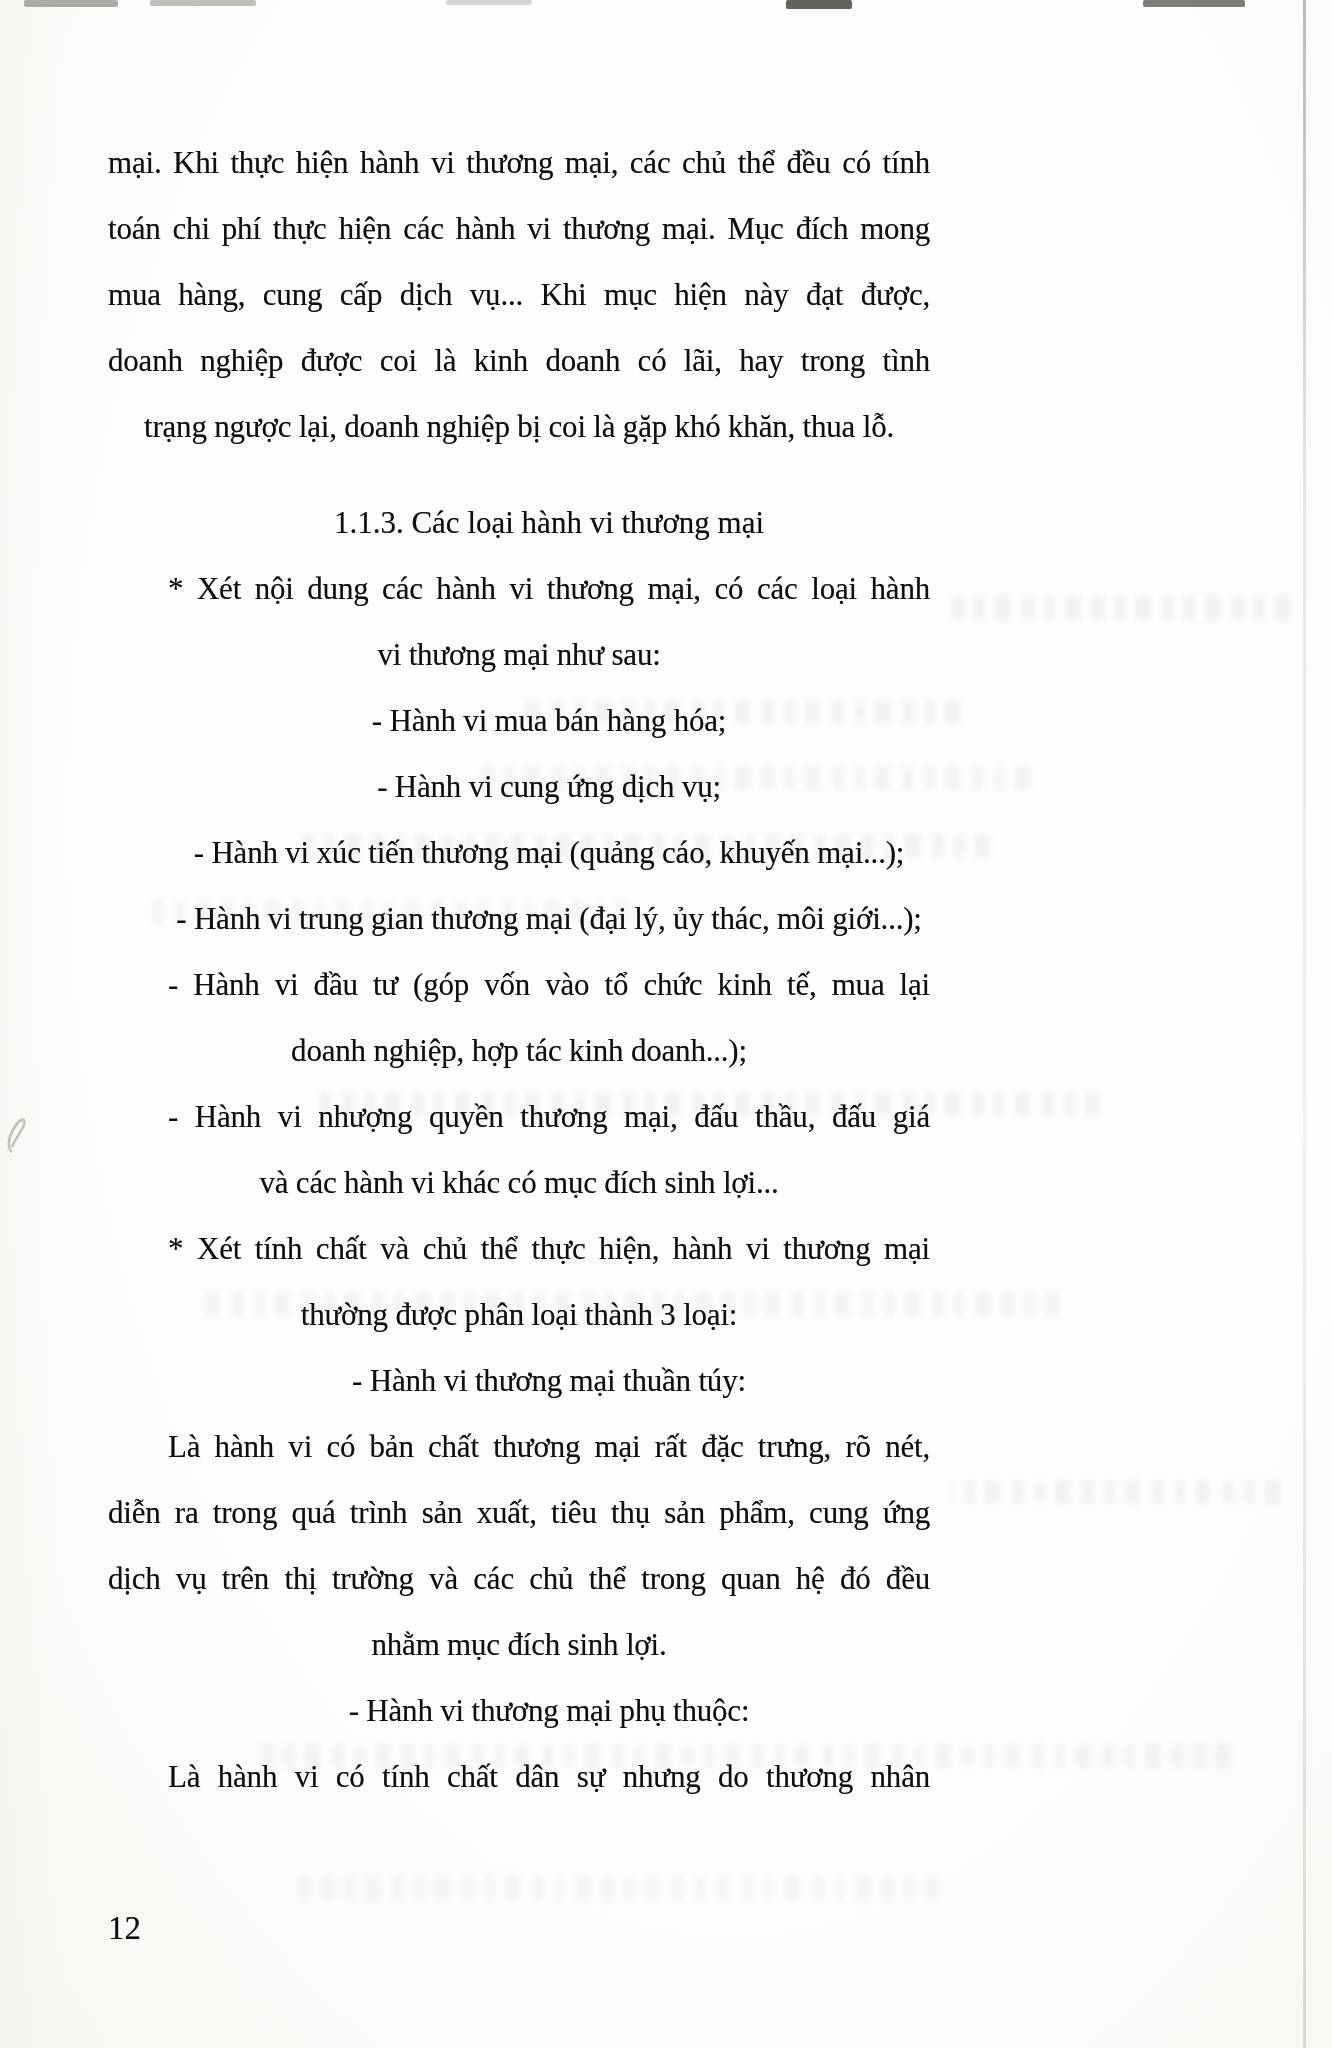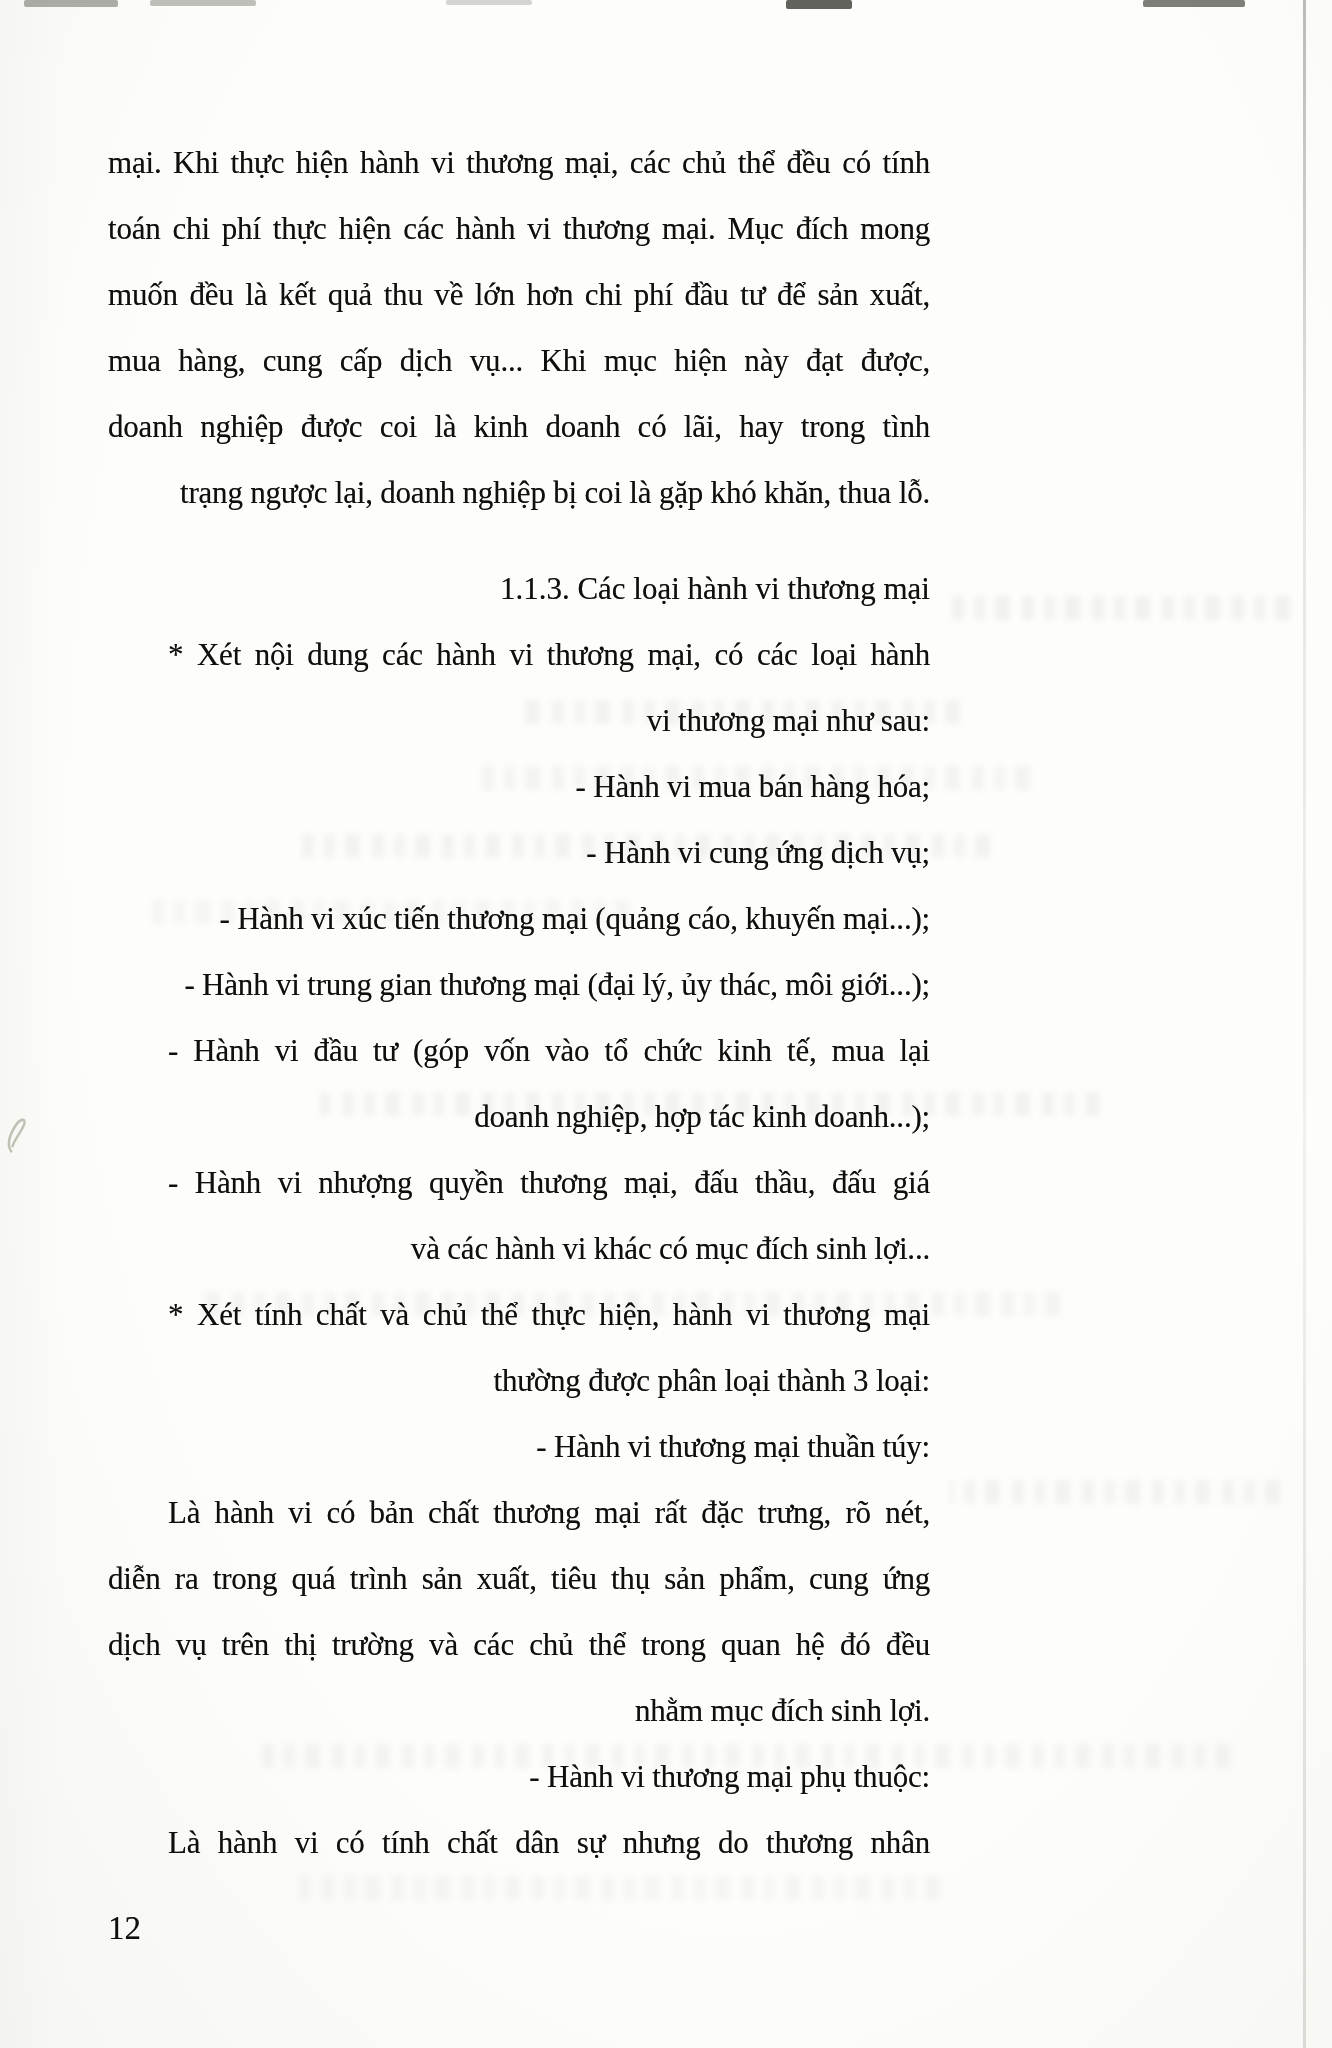--- a/index.html
+++ b/index.html
@@ -17,21 +17,21 @@
       radial-gradient(ellipse at 55% 40%, rgba(255,255,255,0) 60%, rgba(225,225,218,.25) 100%),
       linear-gradient(90deg, rgba(235,235,230,.25) 0, rgba(255,255,255,0) 60px);
   }
   .text-column{
     position:absolute;left:108px;top:130px;width:822px;
   }
   .ln{
     font-size:31px;
     line-height:66px;
     letter-spacing:-0.2px;
-    text-align:right;
+    text-align:center;
     text-shadow:0 0 0.6px rgba(25,22,18,.55);
   }
   .ln.j{text-align:justify;text-align-last:justify;font-family:Liberation Serif, serif;}
   .ln.ind{padding-left:60px;}
   .heading{font-weight:normal;margin-top:30px;letter-spacing:0;}
   .page-number{
     position:absolute;left:108px;top:1898px;
     font-size:33px;line-height:60px;
     text-shadow:0 0 0.6px rgba(25,22,18,.5);
   }
@@ -83,21 +83,20 @@
 
 <svg class="pencil-mark" width="36" height="42" viewBox="0 0 36 42">
   <path d="M7,36 C3,28 9,18 15,11 C19,6 26,4 24,10 C22,16 13,23 9,31" fill="none" stroke="#aeae9f" stroke-width="2.5" stroke-linecap="round"></path>
 </svg>
 
 <main class="text-column">
 
   <div class="block">
     <div class="ln j">mại. Khi thực hiện hành vi thương mại, các chủ thể đều có tính</div>
     <div class="ln j">toán chi phí thực hiện các hành vi thương mại. Mục đích mong</div>
-    <div class="ln j">muốn đều là kết quả thu về lớn hơn chi phí đầu tư để sản xuất,</div>
     <div class="ln j">mua hàng, cung cấp dịch vụ... Khi mục hiện này đạt được,</div>
     <div class="ln j">doanh nghiệp được coi là kinh doanh có lãi, hay trong tình</div>
     <div class="ln">trạng ngược lại, doanh nghiệp bị coi là gặp khó khăn, thua lỗ.</div>
   </div>
 
   <div class="ln ind heading">1.1.3. Các loại hành vi thương mại</div>
 
   <div class="block">
     <div class="ln j ind">* Xét nội dung các hành vi thương mại, có các loại hành</div>
     <div class="ln">vi thương mại như sau:</div>

